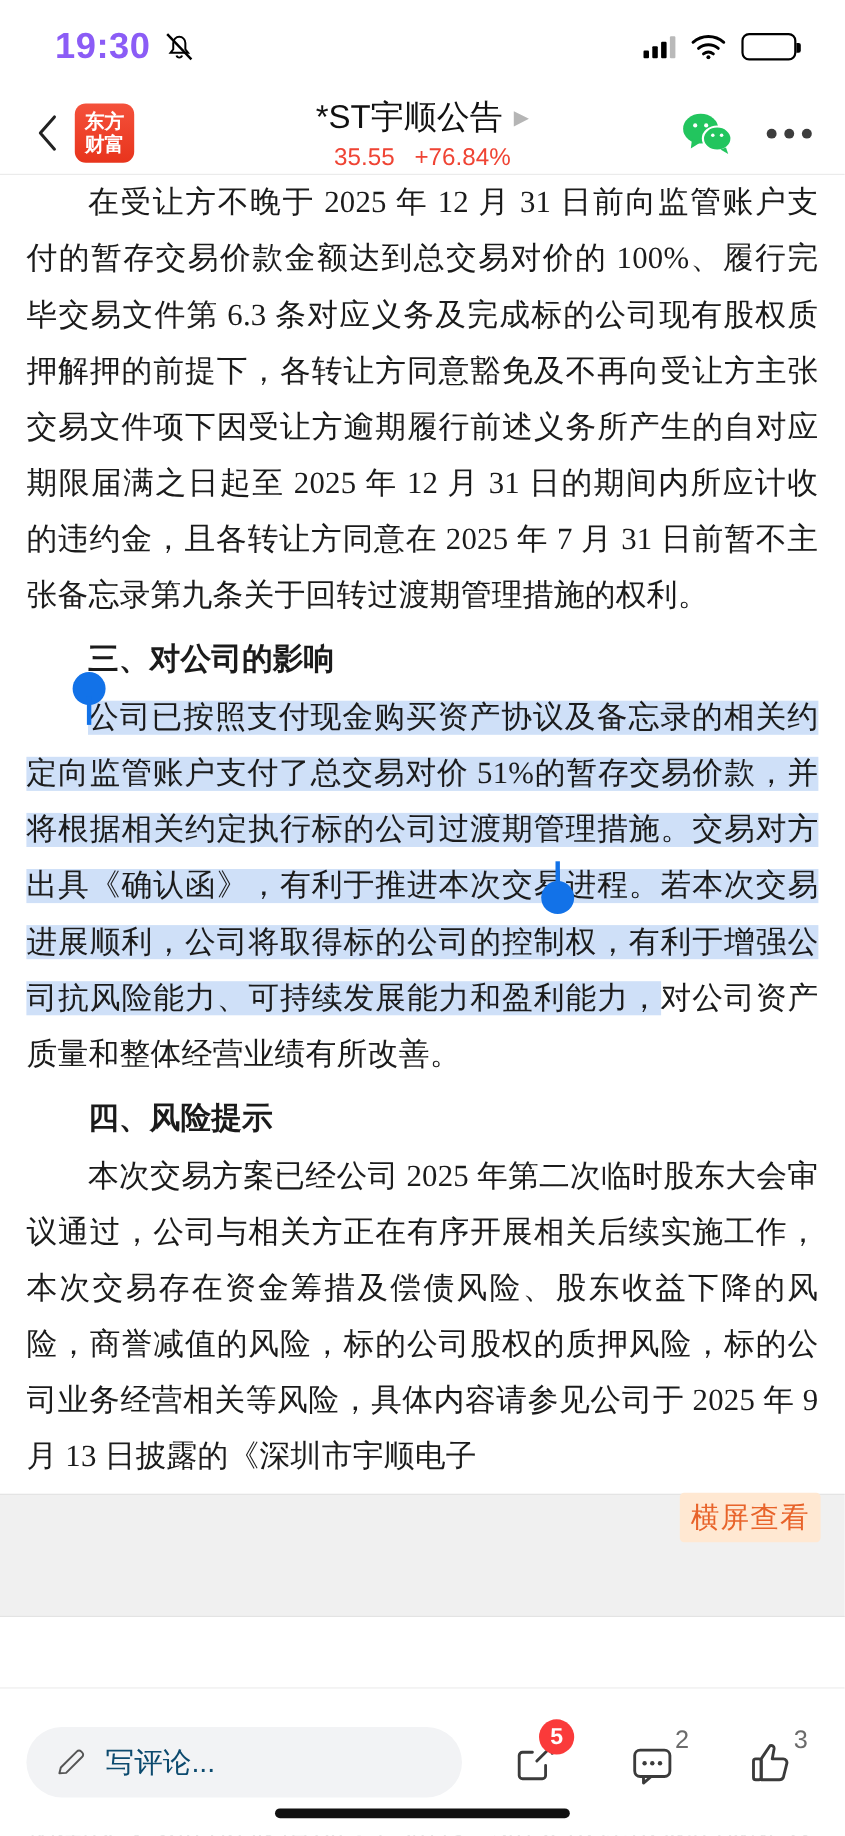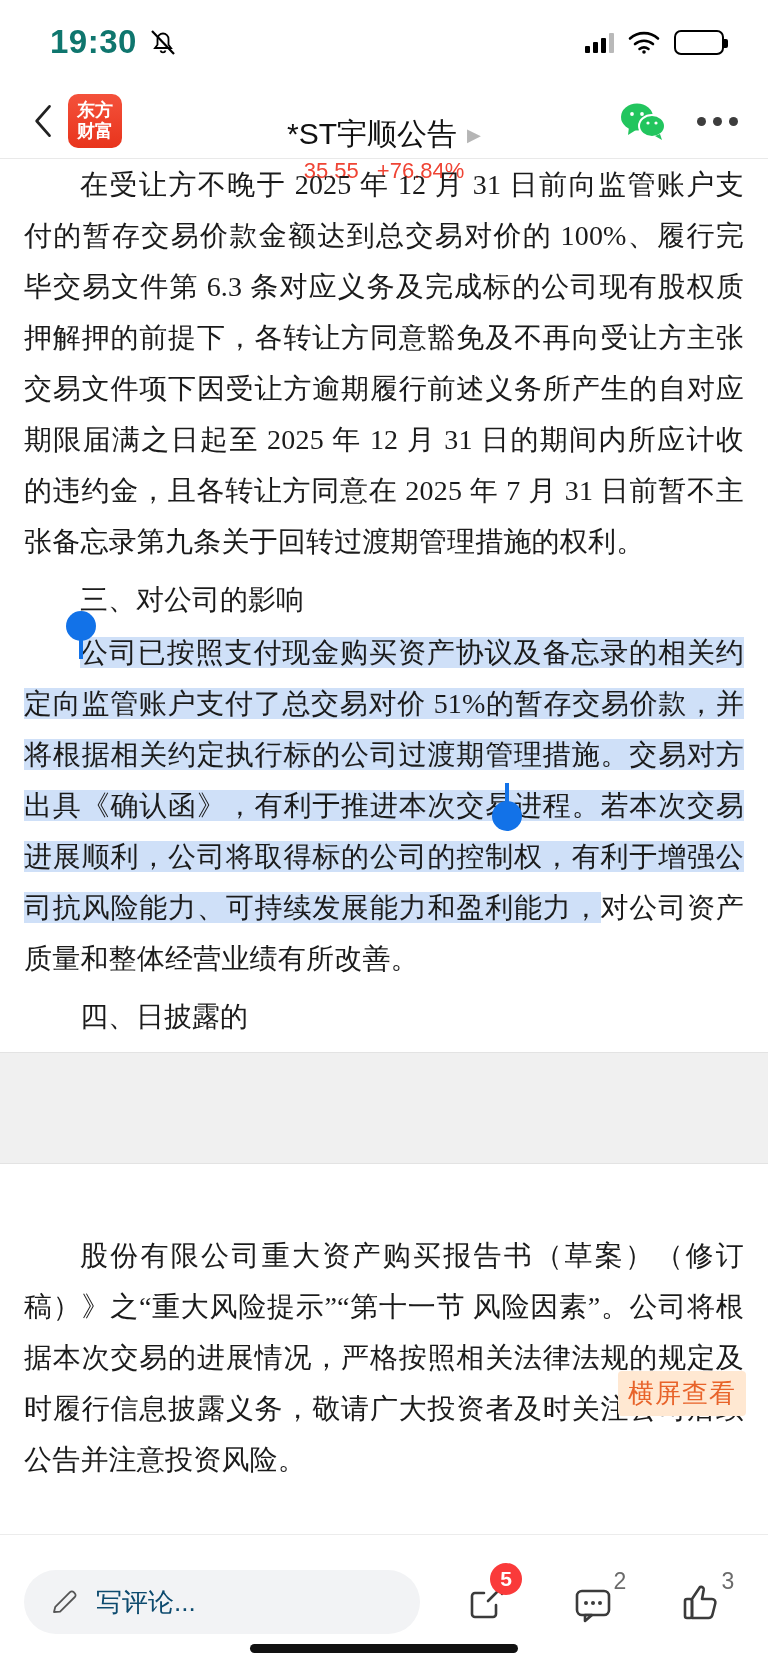--- a/index.html
+++ b/index.html
@@ -20,21 +20,21 @@
     padding: 0 44px 0 50px;
   }
   .status-left {
     display: flex;
     align-items: center;
     gap: 12px;
   }
   .status-time {
     font-size: 33px;
     font-weight: 600;
-    color: #0f766e;
+    color: #8b5cf6;
     letter-spacing: 0.5px;
   }
   .bell-mute { width: 28px; height: 30px; position: relative; }
   .bell-mute svg { display: block; }
   .status-right {
     display: flex;
     align-items: center;
     gap: 14px;
   }
   .signal { display: flex; align-items: flex-end; gap: 3px; height: 22px; }
@@ -98,21 +98,20 @@
   .nav-center {
     position: absolute;
     left: 0; right: 0;
     top: 0;
     height: 74px;
     display: flex;
     flex-direction: column;
     align-items: center;
     justify-content: center;
     pointer-events: none;
-    margin-top: 28px;
   }
   .nav-title-row {
     display: flex;
     align-items: center;
     gap: 10px;
     pointer-events: auto;
   }
   .nav-title {
     font-size: 30px;
     color: #111;
@@ -162,21 +161,21 @@
     font-size: 28px;
     line-height: 51px;
     text-align: justify;
     text-indent: 56px;
     margin: 0;
     letter-spacing: 0.2px;
   }
   h3.sec {
     font-size: 28px;
     line-height: 54px;
-    font-weight: 400;
+    font-weight: 700;
     text-indent: 56px;
     margin: 6px 0 0 0;
   }
   .hl {
     background: #cfe0f8;
     box-decoration-break: clone;
     -webkit-box-decoration-break: clone;
   }
   .sel-para {
     position: relative;
@@ -212,21 +211,20 @@
   .rotate-tip {
     position: absolute;
     right: 22px;
     top: 1357px;
     background: #ffe8d2;
     color: #e8632a;
     font-size: 26px;
     padding: 5px 10px;
     border-radius: 4px;
     letter-spacing: 1px;
-    margin-top: 14px;
   }
 
   
   .bottom-bar {
     position: absolute;
     left: 0; right: 0; bottom: 0;
     height: 135px;
     background: #ffffff;
     border-top: 1px solid #ececec;
     display: flex;
@@ -377,22 +375,23 @@
   <div class="sel-para">
     <span class="handle start">
         <span class="stem"></span>
       </span>
     <p class="para"><span class="hl">公司已按照支付现金购买资产协议及备忘录的相关约定向监管账户支付了总交易对价 51%的暂存交易价款，并将根据相关约定执行标的公司过渡期管理措施。交易对方出具《确认函》，有利于推进本次交易进程。若本次交易进展顺利，公司将取得标的公司的控制权，有利于增强公司抗风险能力、可持续发展能力和盈利能力，</span><span>对公司资产质量和整体经营业绩有所改善。</span></p>
     <span class="handle end" style="left:468px; top:174px;">
         <span class="stem"></span>
       </span>
   </div>
 
-  <h3 class="sec">四、日披露的</h3>
-
+  <h3 class="sec">四、风险提示</h3>
+
+  <p class="para">本次交易方案已经公司 2025 年第二次临时股东大会审议通过，公司与相关方正在有序开展相关后续实施工作，本次交易存在资金筹措及偿债风险、股东收益下降的风险，商誉减值的风险，标的公司股权的质押风险，标的公司业务经营相关等风险，具体内容请参见公司于 2025 年 9 月 13 日披露的《深圳市宇顺电子</p>
 </div>
 
 <div class="gap-band"></div>
 
 <div class="doc" style="padding-top:66px;">
   <p class="para">股份有限公司重大资产购买报告书（草案）（修订稿）》之“重大风险提示”“第十一节 风险因素”。公司将根据本次交易的进展情况，严格按照相关法律法规的规定及时履行信息披露义务，敬请广大投资者及时关注公司后续公告并注意投资风险。</p>
 
 </div>
 
 <div class="rotate-tip">横屏查看</div>

